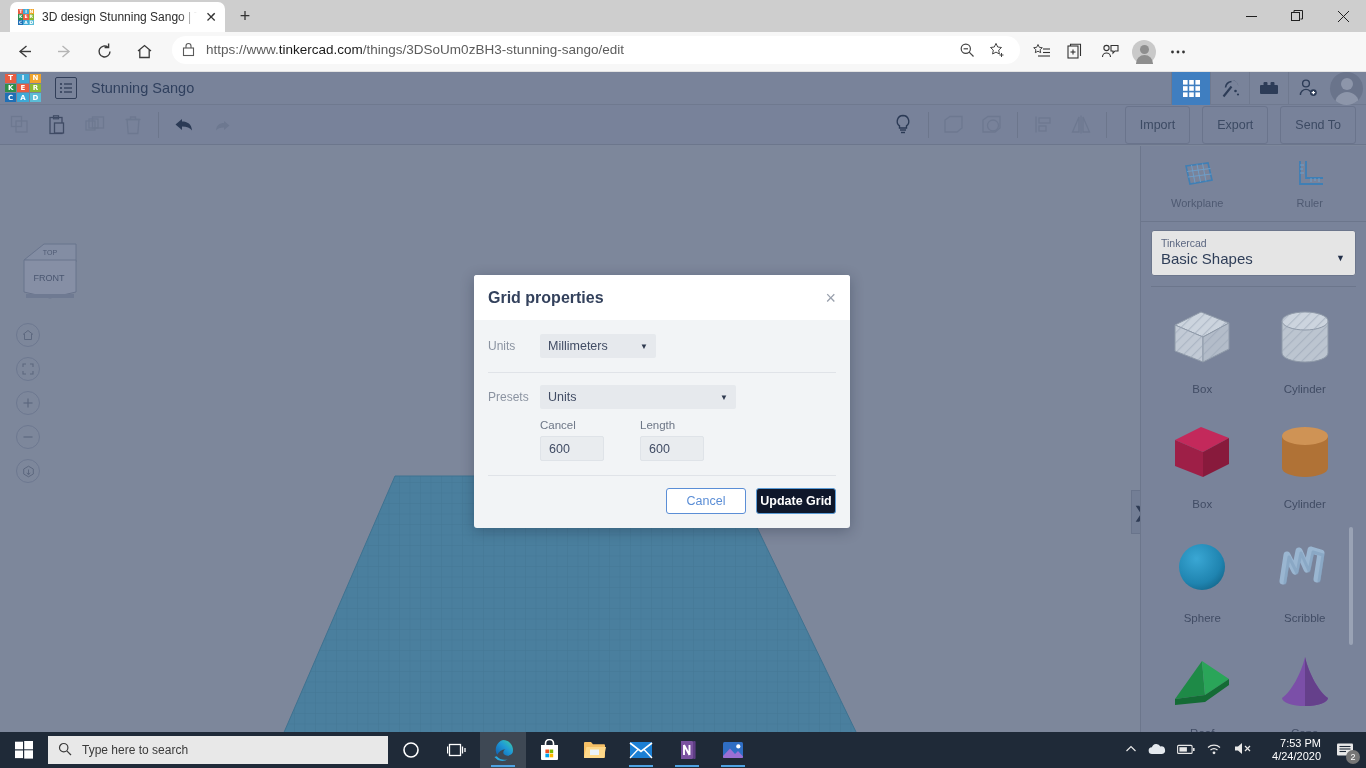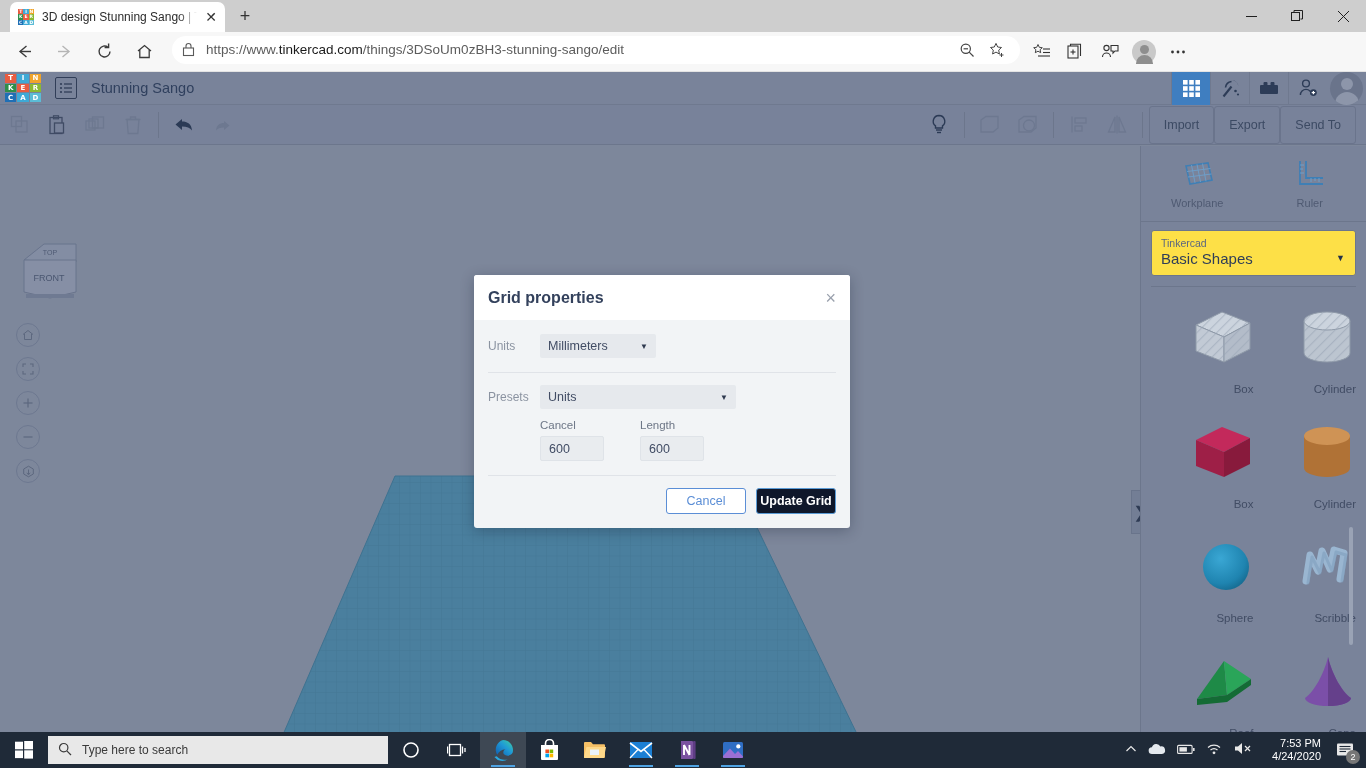--- a/index.html
+++ b/index.html
@@ -138,21 +138,21 @@
     display: flex; align-items: center;
   }
   .tool-btn {
     width: 38px; height: 34px; display: flex; align-items: center; justify-content: center;
     color: #4f5a72; cursor: pointer;
   }
   .tool-btn.dim { color: #6d7890; }
   .tool-btn.on { color: #2b3a55; }
   .tool-sep { width: 1px; height: 26px; background: #6c768c; margin: 0 6px; }
   .txt-btn {
-    height: 38px; padding: 0 14px; margin-left: 0;
+    height: 38px; padding: 0 14px; margin-left: 12px;
     border: 1px solid #6a748c; border-radius: 3px;
     font-size: 12.5px; color: #3c4a63; display: flex; align-items: center;
     cursor: pointer;
   }
 
   
   .viewport { position: absolute; top: 74px; left: 0; width: 1140px; height: 586px; overflow: hidden; }
   .viewcube { position: absolute; left: 14px; top: 90px; width: 72px; height: 66px; }
   .nav-circles { position: absolute; left: 16px; top: 177px; display: flex; flex-direction: column; gap: 10px; }
   .nav-circle {
@@ -175,33 +175,33 @@
     background: #79839a; border-left: 1px solid #6c768c;
   }
   .rp-tools { display: flex; height: 76px; border-bottom: 1px solid #6c768c; }
   .rp-tool {
     flex: 1; display: flex; flex-direction: column; align-items: center; justify-content: center;
     gap: 6px; cursor: pointer;
   }
   .rp-tool span { font-size: 11px; color: #4f5a72; }
   .rp-select-wrap { padding: 8px 10px 10px; }
   .rp-select {
-    border: 1px solid #6c768c; background: #fde047; border-radius: 3px;
+    border: 1px solid #6c768c; background: #e5e5e5; border-radius: 3px;
     padding: 6px 9px 8px; position: relative; cursor: pointer;
   }
   .rp-select .lbl { font-size: 10.5px; color: #5b6680; }
   .rp-select .val { font-size: 15px; color: #2f3e58; margin-top: 1px; }
   .rp-select .car { position: absolute; right: 10px; top: 22px; font-size: 9px; color: #23304a; }
   .shape-grid {
     margin: 0 10px; padding-top: 14px;
     display: grid; grid-template-columns: 1fr 1fr; row-gap: 18px;
     border-top: 1px solid #6c768c;
     height: 455px; overflow: hidden; position: relative;
   }
-  .shape-cell { display: flex; flex-direction: column; align-items: flex-end; gap: 8px; cursor: pointer; }
+  .shape-cell { display: flex; flex-direction: column; align-items: center; gap: 8px; cursor: pointer; }
   .shape-cell .cap { font-size: 11.5px; color: #414c64; }
   .shape-art { height: 74px; display: flex; align-items: center; justify-content: center; }
   .rp-scrollbar {
     position: absolute; right: 3px; top: 240px; width: 4px; height: 118px;
     background: #9aa3b5; border-radius: 2px;
   }
 
   
   .modal-scrim { position: absolute; inset: 0; }
   .modal {

